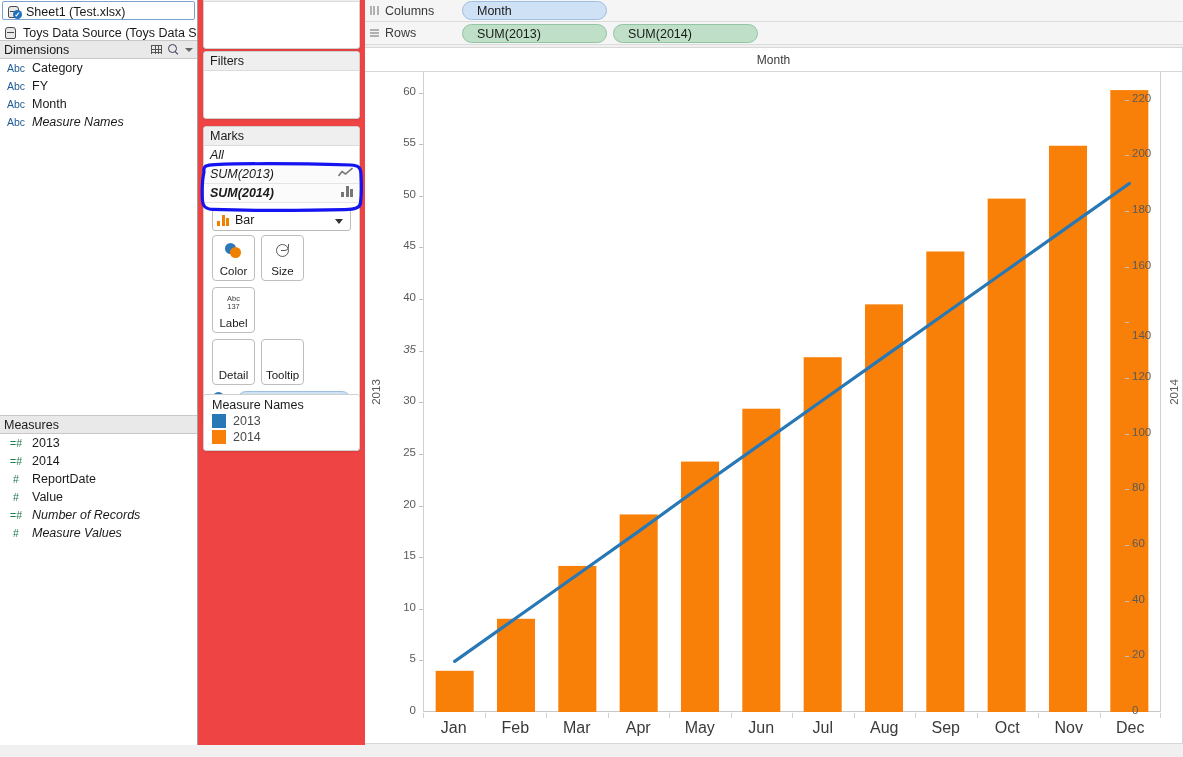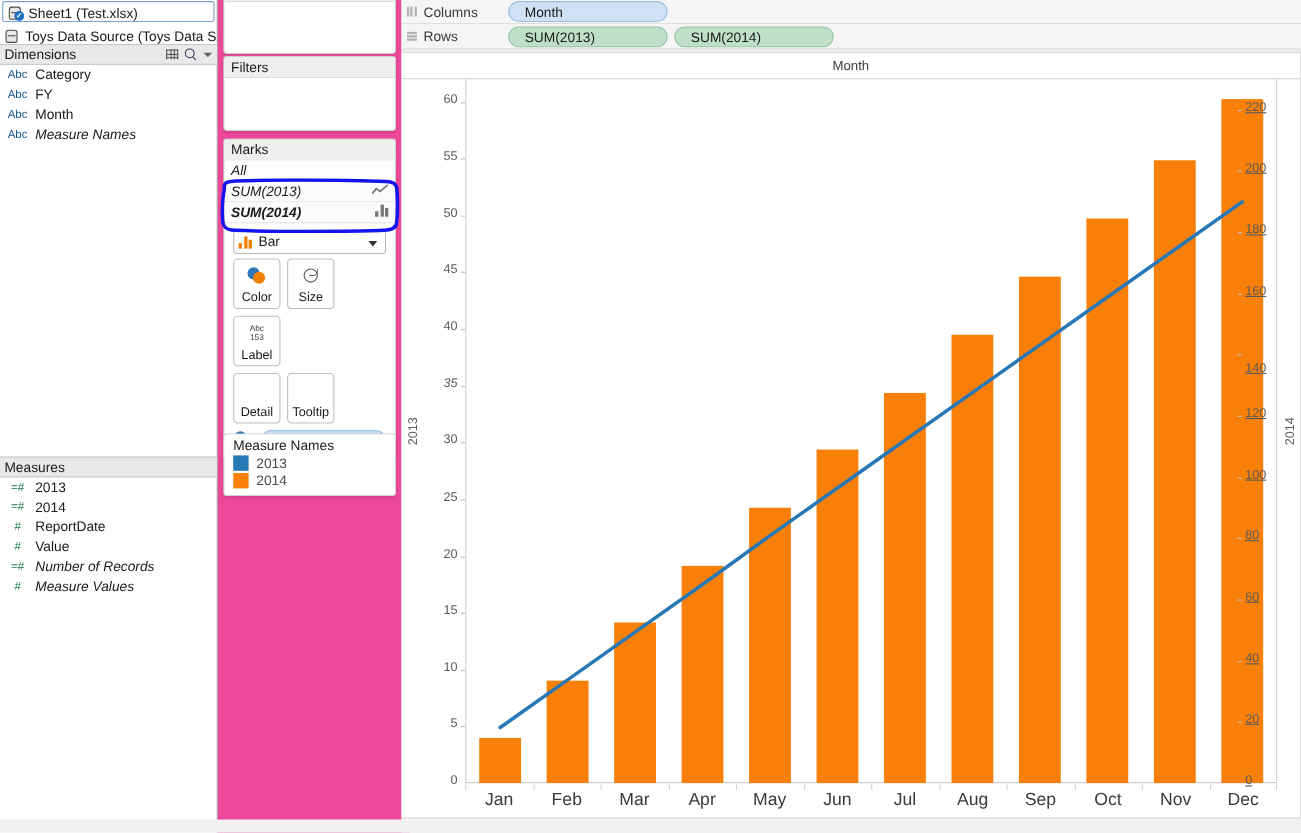--- a/index.html
+++ b/index.html
@@ -125,21 +125,21 @@
   .f-label.italic { font-style: italic; }
 
   #measures-block {
     position: absolute; left: 0; top: 415px; right: 0;
   }
 
   
   #cards-col {
     position: absolute; left: 198px; top: 0;
     width: 174px; height: 757px;
-    background: #ec4899;
+    background: #ef4444;
     padding: 0 5px;
   }
   .card {
     background: #ffffff;
     border: 1px solid #d0d0d0;
     border-radius: 3px;
     box-shadow: 0 1px 2px rgba(0,0,0,0.10);
     margin-bottom: 8px;
   }
   .card-title {
@@ -357,21 +357,21 @@
 
   .axis-ticks { position: absolute; top: 0; width: 40px; height: 640px; }
   #y-left-ticks { left: 18px; }
   #y-right-ticks { right: 18px; }
   .tick-lbl {
     position: absolute;
     font-size: 11.5px; color: #5a5a5a;
     white-space: nowrap;
   }
   #y-left-ticks .tick-lbl { right: 7px; text-align: right; }
-  #y-right-ticks .tick-lbl { left: 7px; text-align: left; text-decoration: underline; }
+  #y-right-ticks .tick-lbl { left: 7px; text-align: left; }
   .tick-mark {
     position: absolute; width: 4px; height: 1px; background: #c0c0c0;
   }
   #y-left-ticks .tick-mark { right: 0px; }
   #y-right-ticks .tick-mark { left: 0px; }
 
   #plot {
     position: absolute;
     left: 58px; top: 0;
     width: 738px; height: 640px;
@@ -556,21 +556,21 @@
                 <span class="s1"></span>
                 <span class="s2"></span>
               </span>
             </span>
           <span>Size</span>
         </div>
         <div class="mark-btn">
           <span class="mb-ico">
             <span class="ico-label">
               <span>Abc</span><br>
-              <span>153</span>
+              <span>137</span>
             </span>
           </span>
           <span>Label</span>
         </div>
       </div>
 
       <div class="btn-grid" style="margin-top:6px">
         <div class="mark-btn">
           <span class="mb-ico"></span>
           <span>Detail</span>

